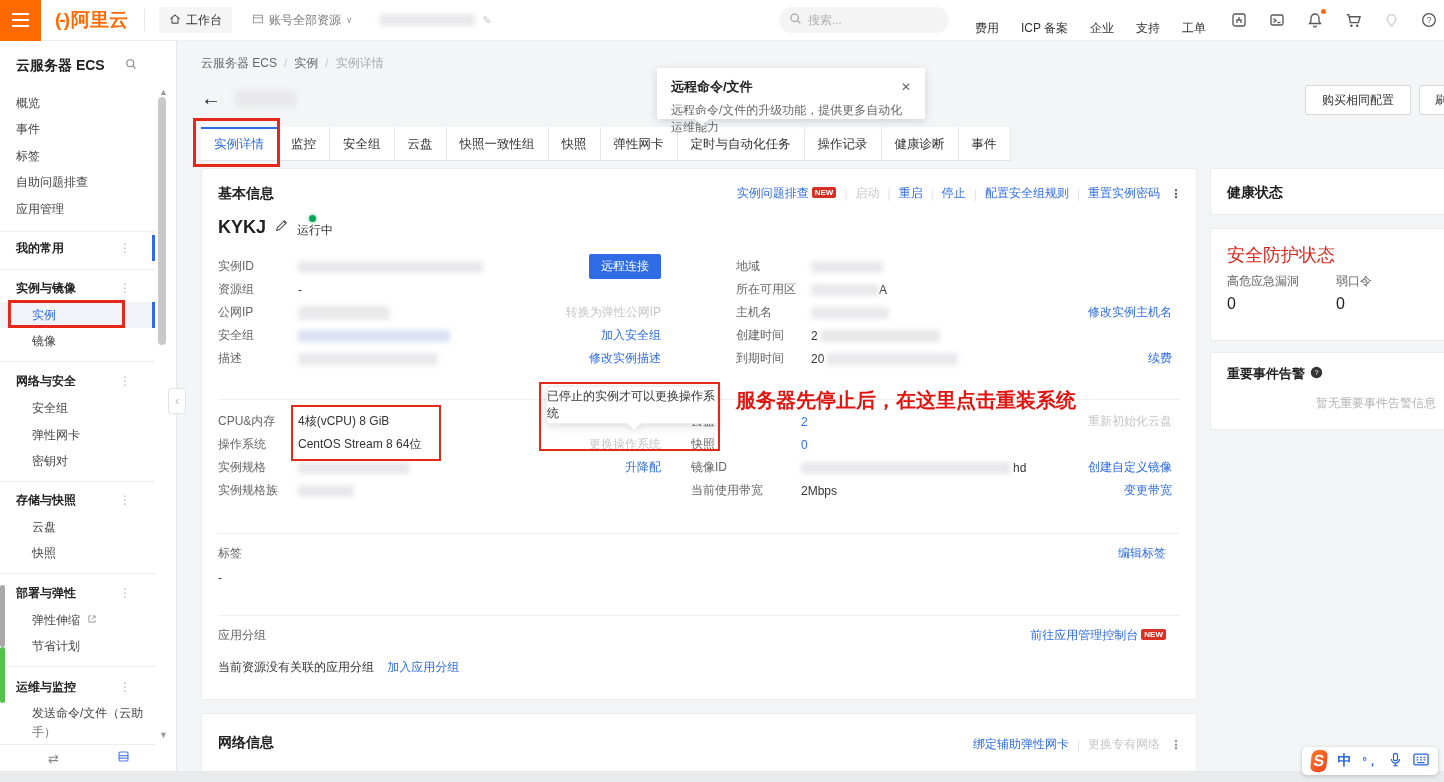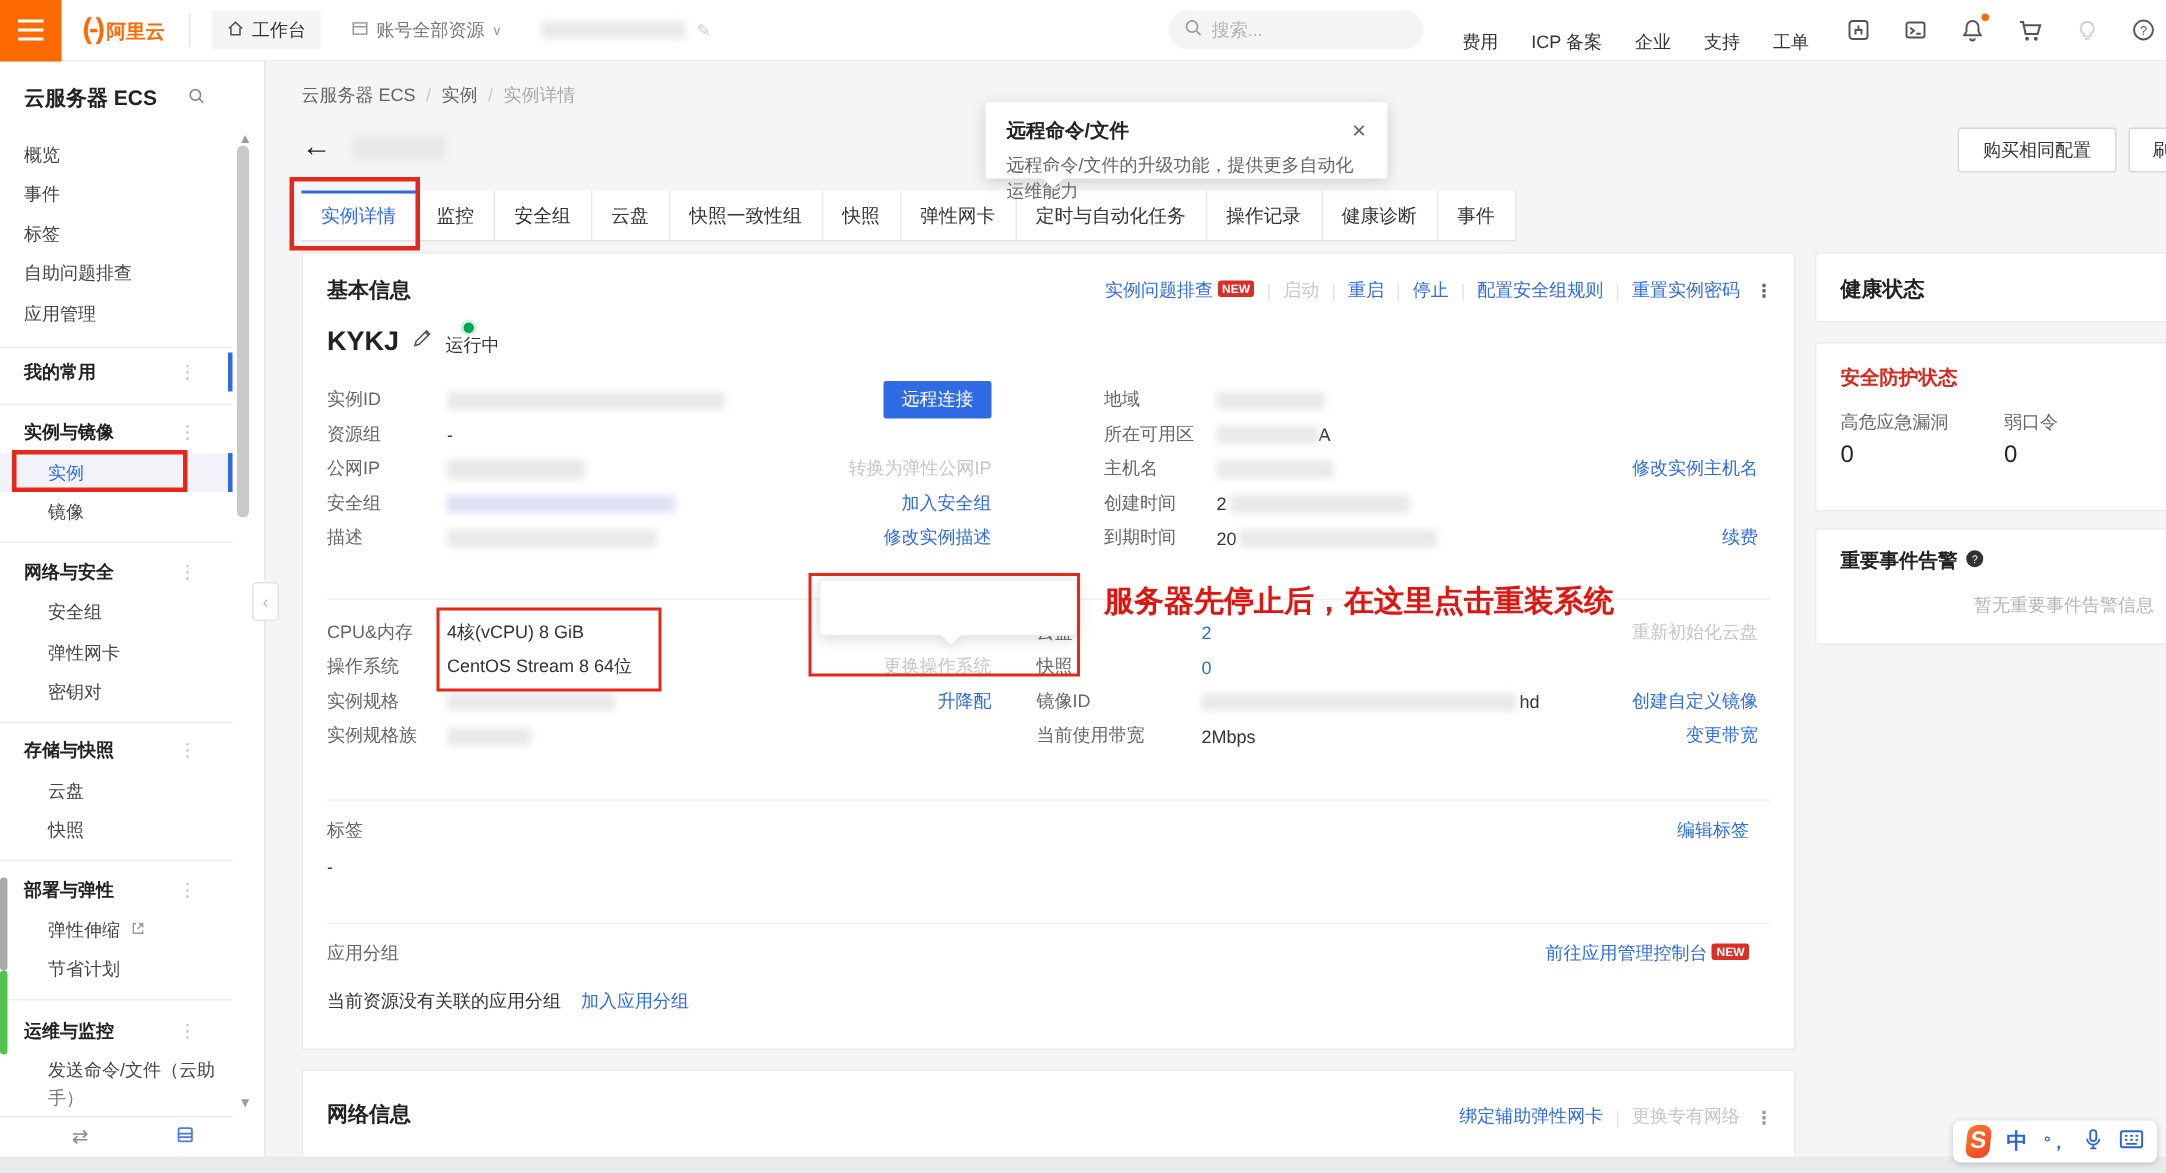--- a/index.html
+++ b/index.html
@@ -8,21 +8,21 @@
   .abs { position:absolute; }
 
   
   .topbar { position:absolute; left:0; top:0; width:1444px; height:41px; background:#fff;
     border-bottom:1px solid #eee; display:flex; align-items:center; z-index:30; }
   .burger { width:41px; height:41px; background:#ff6a00; display:flex; flex-direction:column;
     justify-content:center; align-items:center; gap:4px; cursor:pointer; flex:0 0 41px;}
   .burger i { display:block; width:17px; height:2px; background:#fff; }
   .logo { display:flex; align-items:baseline; margin-left:14px; color:#ff6a00; font-weight:bold; }
   .logo .mark { font-size:19px; letter-spacing:-2px; margin-right:3px; font-weight:bold;}
-  .logo .txt { font-size:13px; }
+  .logo .txt { font-size:19px; }
   .vdiv { width:1px; height:22px; background:#e8e8e8; margin:0 14px 0 16px; }
   .chip { display:flex; align-items:center; gap:5px; background:#f5f5f5; border-radius:2px;
     height:26px; padding:0 10px; color:#333; cursor:pointer; }
   .scope { display:flex; align-items:center; gap:5px; color:#777; margin-left:20px; cursor:pointer; }
   .acct-blur { width:96px; height:13px; margin-left:26px; }
   .blur { display:inline-block; background:#e9e9eb; border-radius:2px; filter:blur(2.5px); height:12px; vertical-align:middle; }
   .blur.bluish { background:#dde2f4; }
   .search { margin-left:auto; width:170px; height:26px; background:#f4f4f5; border-radius:14px;
     display:flex; align-items:center; padding:0 10px; gap:6px; }
   .search input { border:none; outline:none; background:transparent; font-size:12px; width:120px; color:#333;
@@ -458,20 +458,21 @@
         <span class="act lnk">创建自定义镜像</span>
       </div>
       <div class="fr">
         <span class="fl" style="flex-basis:110px;">当前使用带宽</span>
         <span>2Mbps</span>
         <span class="act lnk">变更带宽</span>
       </div>
     </div>
 
     <div class="tooltip" style="left:344px;top:217px;width:172px;height:38px;display:flex;align-items:center;justify-content:center;border:1px solid #eee;">
+      <span>已停止的实例才可以更换操作系统</span>
       <div class="tt-caret" style="left:82px;"></div>
     </div>
     <div class="redbox" style="left:89px;top:236px;width:150px;height:56px;"></div>
     <div class="redbox" style="left:337px;top:213px;width:181px;height:69px;"></div>
     <div class="annotation" style="left:534px;top:218px;">服务器先停止后，在这里点击重装系统</div>
 
     <div class="hline" style="top:364px;"></div>
 
     <div class="abs" style="left:16px;top:376px;color:#666;">标签</div>
     <div class="abs lnk" style="right:30px;top:376px;">编辑标签</div>
@@ -497,21 +498,21 @@
       <span class="dis">更换专有网络</span>
       <span class="moredots" style="color:#999;">⋮</span>
     </div>
   </div>
 
   <div class="card" style="left:1033px;top:127px;width:250px;height:47px;">
     <div class="sec-title abs" style="left:16px;top:15px;">健康状态</div>
   </div>
 
   <div class="card" style="left:1033px;top:187px;width:250px;height:113px;">
-    <div class="abs" style="left:16px;top:14px;font-size:13px;font-weight:bold;color:#d9261c;">安全防护状态</div>
+    <div class="abs" style="left:16px;top:14px;font-size:18px;font-weight:normal;color:#d9261c;">安全防护状态</div>
     <div class="abs" style="left:16px;top:44px;color:#666;">高危应急漏洞</div>
     <div class="abs" style="left:16px;top:66px;font-size:16px;color:#222;">0</div>
     <div class="abs" style="left:125px;top:44px;color:#666;">弱口令</div>
     <div class="abs" style="left:125px;top:66px;font-size:16px;color:#222;">0</div>
   </div>
 
   <div class="card" style="left:1033px;top:311px;width:250px;height:78px;">
     <div class="abs" style="left:16px;top:12px;display:flex;align-items:center;gap:5px;">
       <span style="font-size:13px;font-weight:bold;color:#222;">重要事件告警</span>
       <span>

